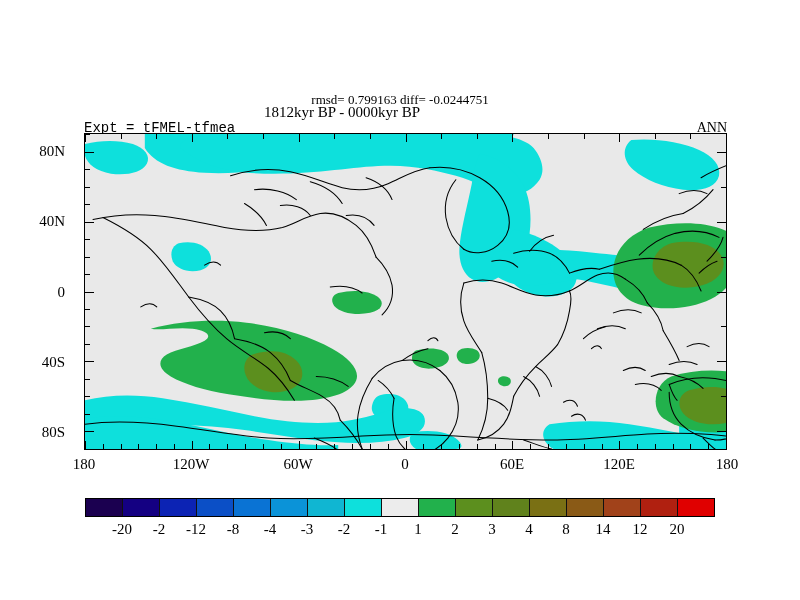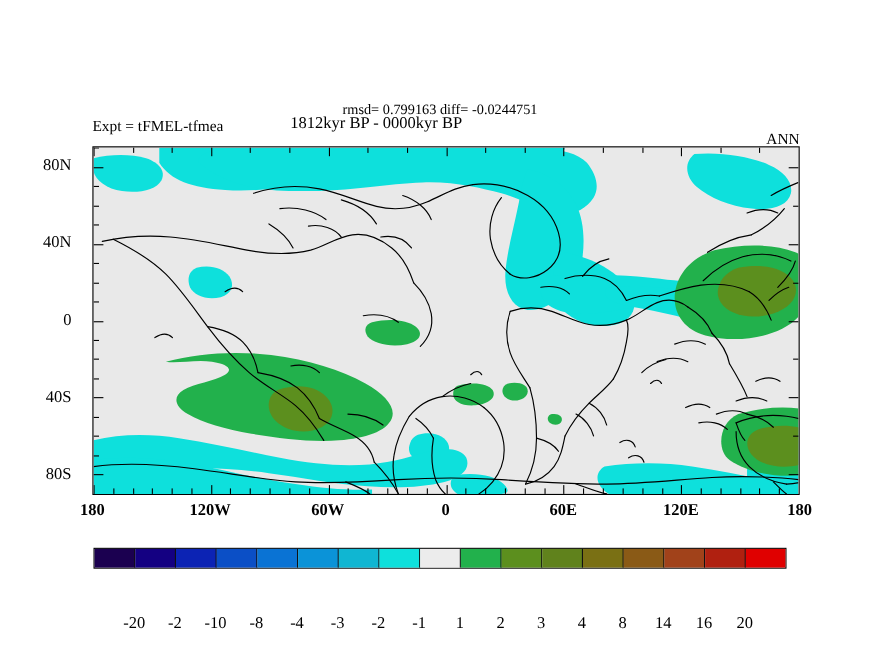--- a/index.html
+++ b/index.html
@@ -16,21 +16,21 @@
     text-align:center;font-size:25px;letter-spacing:.2px;
   }
   .stat-line{
     position:absolute;left:0;width:800px;top:92px;
     text-align:center;font-size:13px;
   }
   .period-line{
     position:absolute;left:0;width:684px;top:104px;
     text-align:center;font-size:15px;
   }
-  .expt{position:absolute;left:84px;top:108px;font-size:14px;}
+  .expt{position:absolute;left:84px;top:120px;font-size:14px;font-family:Liberation Mono, monospace;}
   .season{position:absolute;right:73px;top:108px;font-size:14px;margin-top:12px;}
 
   
   .plot{
     position:absolute;left:84px;top:133px;width:643px;height:317px;
     background:#e9e9e9;border:1.3px solid #000;box-sizing:border-box;
     overflow:hidden;
   }
   .plot svg{position:absolute;left:0;top:0;width:100%;height:100%;}
 
@@ -38,31 +38,31 @@
   .tick{position:absolute;background:#000;}
   .tk-b{width:1px;height:5px;bottom:0;}
   .tk-bM{width:1px;height:8px;bottom:0;}
   .tk-t{width:1px;height:5px;top:0;}
   .tk-tM{width:1px;height:8px;top:0;}
   .tk-l{height:1px;width:5px;left:0;}
   .tk-lM{height:1px;width:9px;left:0;}
   .tk-r{height:1px;width:5px;right:0;}
   .tk-rM{height:1px;width:9px;right:0;}
 
-  .xlab{position:absolute;font-size:15px;transform:translateX(-50%);top:456px;font-weight:bold;}
+  .xlab{position:absolute;font-size:15px;transform:translateX(-50%);top:456px;}
   .ylab{position:absolute;font-size:15px;transform:translateY(-50%);text-align:right;right:735px;}
 
   
   .cbar{
     position:absolute;left:85px;top:498px;width:630px;height:19px;
     display:flex;border:1px solid #000;box-sizing:border-box;
   }
   .cbar .cell{flex:1 1 0;height:100%;border-right:1px solid #111;box-sizing:border-box;}
   .cbar .cell:last-child{border-right:none;}
-  .cbtick{position:absolute;font-size:15px;transform:translateX(-50%);top:521px;margin-top:38px;}
+  .cbtick{position:absolute;font-size:15px;transform:translateX(-50%);top:521px;}
 </style>
 </head>
 <body>
 
 <div class="fig">
 
   <div class="stat-line">rmsd= 0.799163 diff= -0.0244751</div>
   <div class="period-line">1812kyr BP - 0000kyr BP</div>
   <div class="expt">Expt = tFMEL-tfmea</div>
   <div class="season">ANN</div>
@@ -386,28 +386,28 @@
     <div class="cell" style="background:#60821c"></div>
     <div class="cell" style="background:#7a7014"></div>
     <div class="cell" style="background:#8a5a16"></div>
     <div class="cell" style="background:#a1421a"></div>
     <div class="cell" style="background:#b02010"></div>
     <div class="cell" style="background:#e00000"></div>
   </div>
 
   <div class="cbtick" style="left:122px">-20</div>
   <div class="cbtick" style="left:159px">-2</div>
-  <div class="cbtick" style="left:196px">-10</div>
+  <div class="cbtick" style="left:196px">-12</div>
   <div class="cbtick" style="left:233px">-8</div>
   <div class="cbtick" style="left:270px">-4</div>
   <div class="cbtick" style="left:307px">-3</div>
   <div class="cbtick" style="left:344px">-2</div>
   <div class="cbtick" style="left:381px">-1</div>
   <div class="cbtick" style="left:418px">1</div>
   <div class="cbtick" style="left:455px">2</div>
   <div class="cbtick" style="left:492px">3</div>
   <div class="cbtick" style="left:529px">4</div>
   <div class="cbtick" style="left:566px">8</div>
   <div class="cbtick" style="left:603px">14</div>
-  <div class="cbtick" style="left:640px">16</div>
+  <div class="cbtick" style="left:640px">12</div>
   <div class="cbtick" style="left:677px">20</div>
 
 </div>
 
 </body></html>

